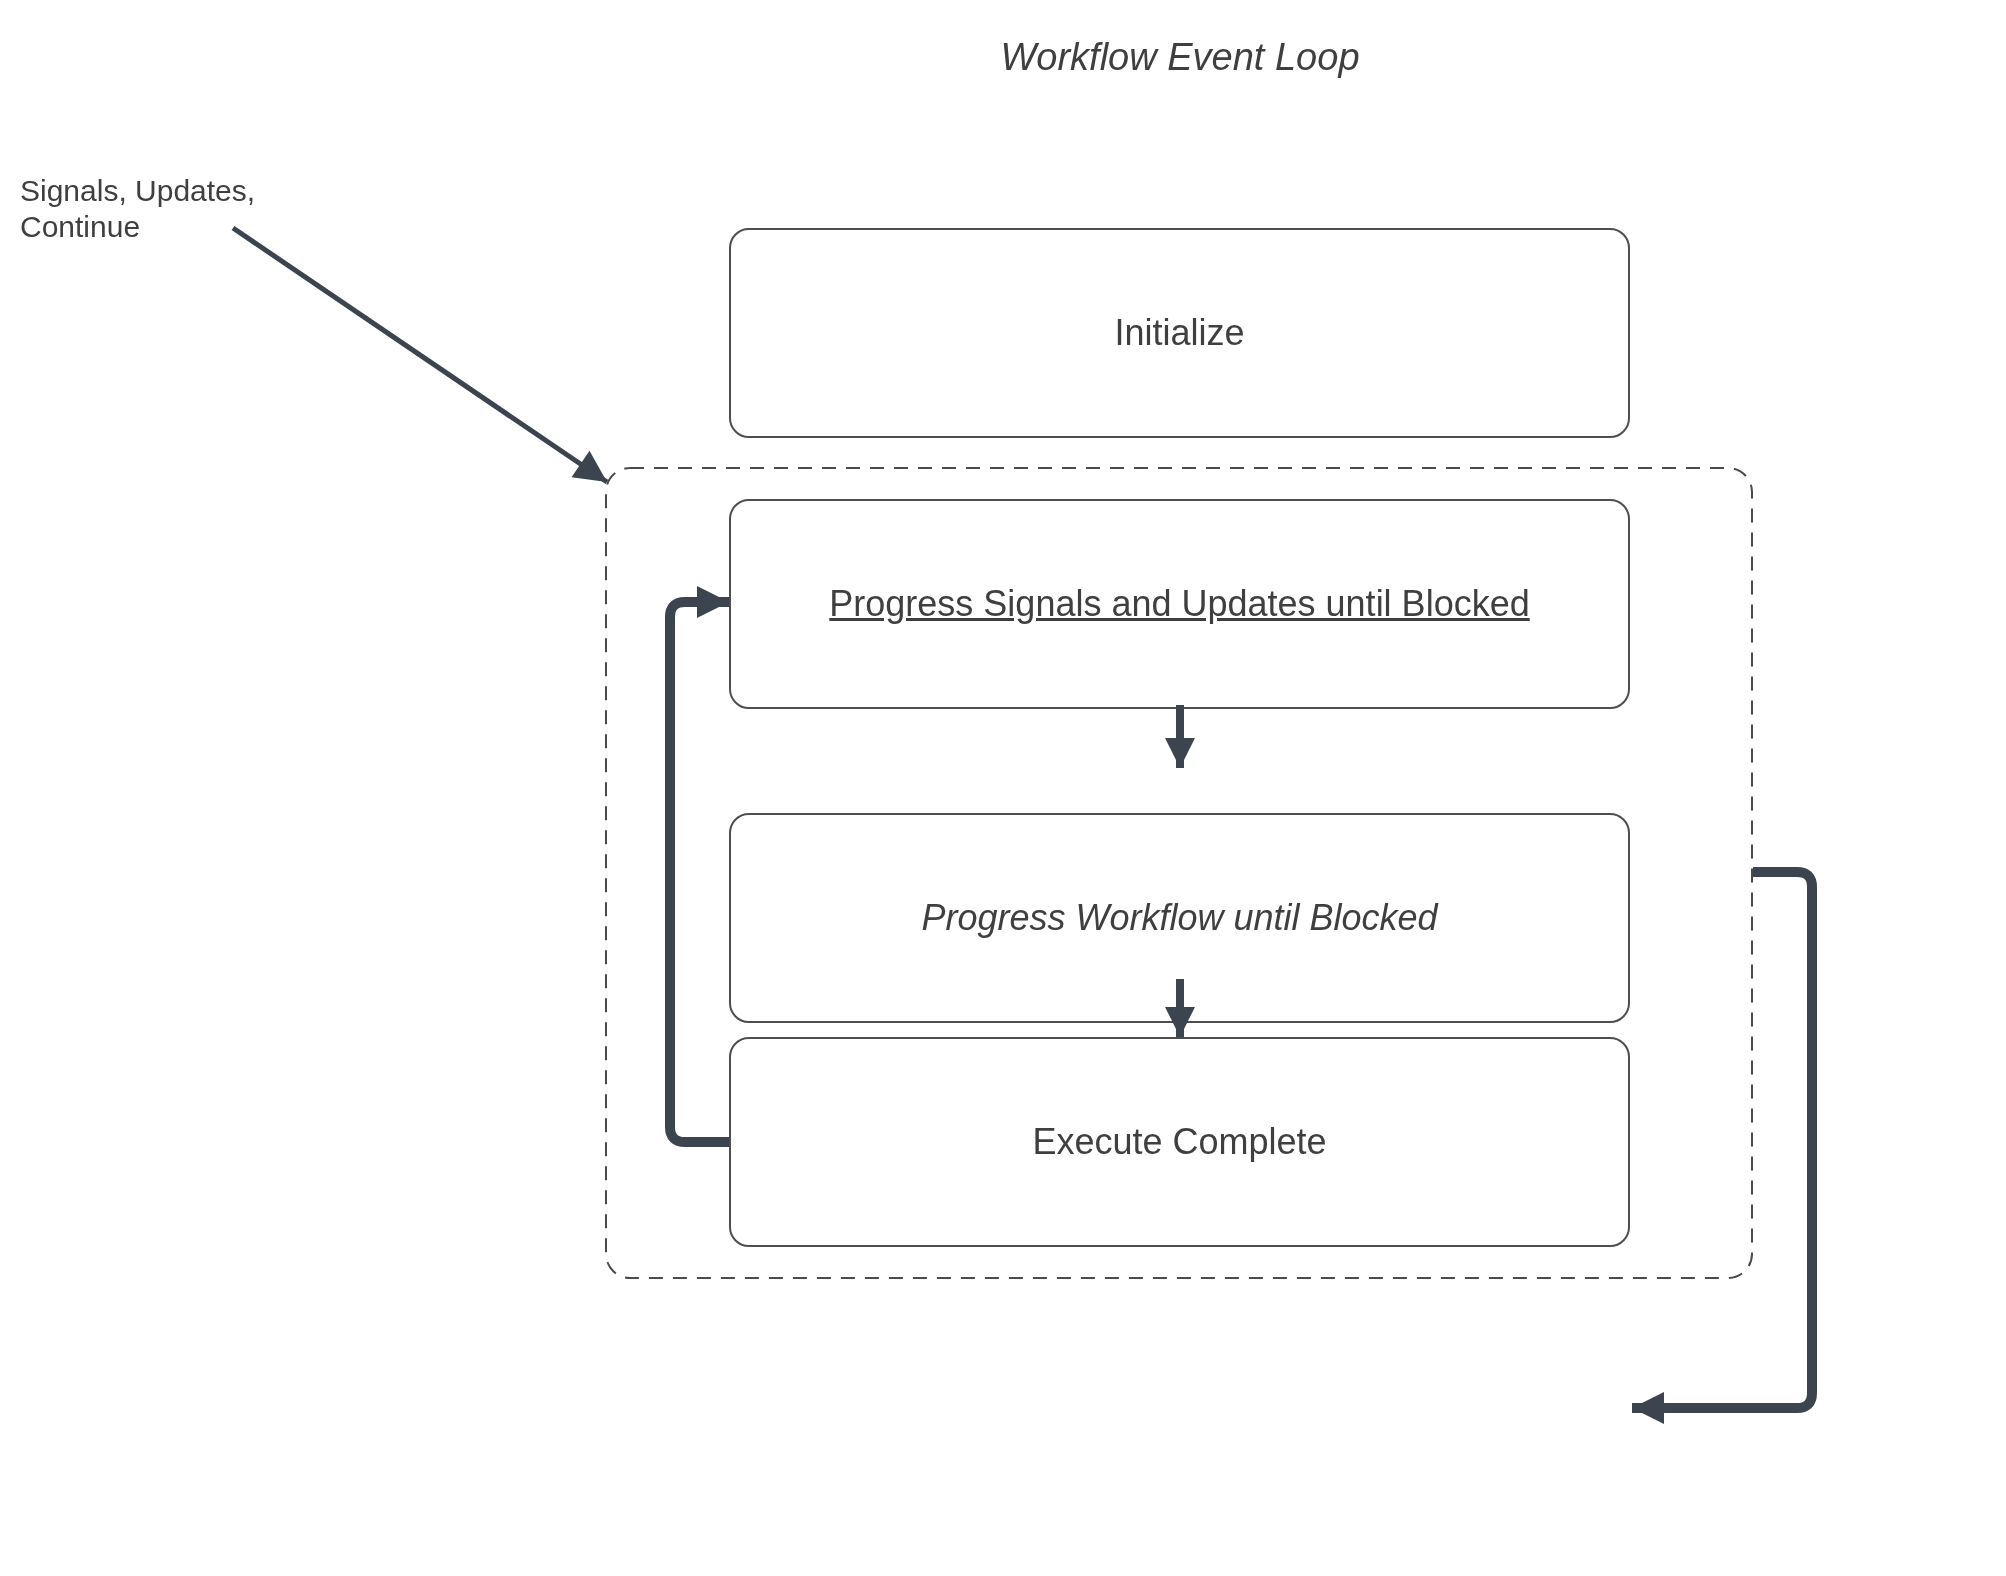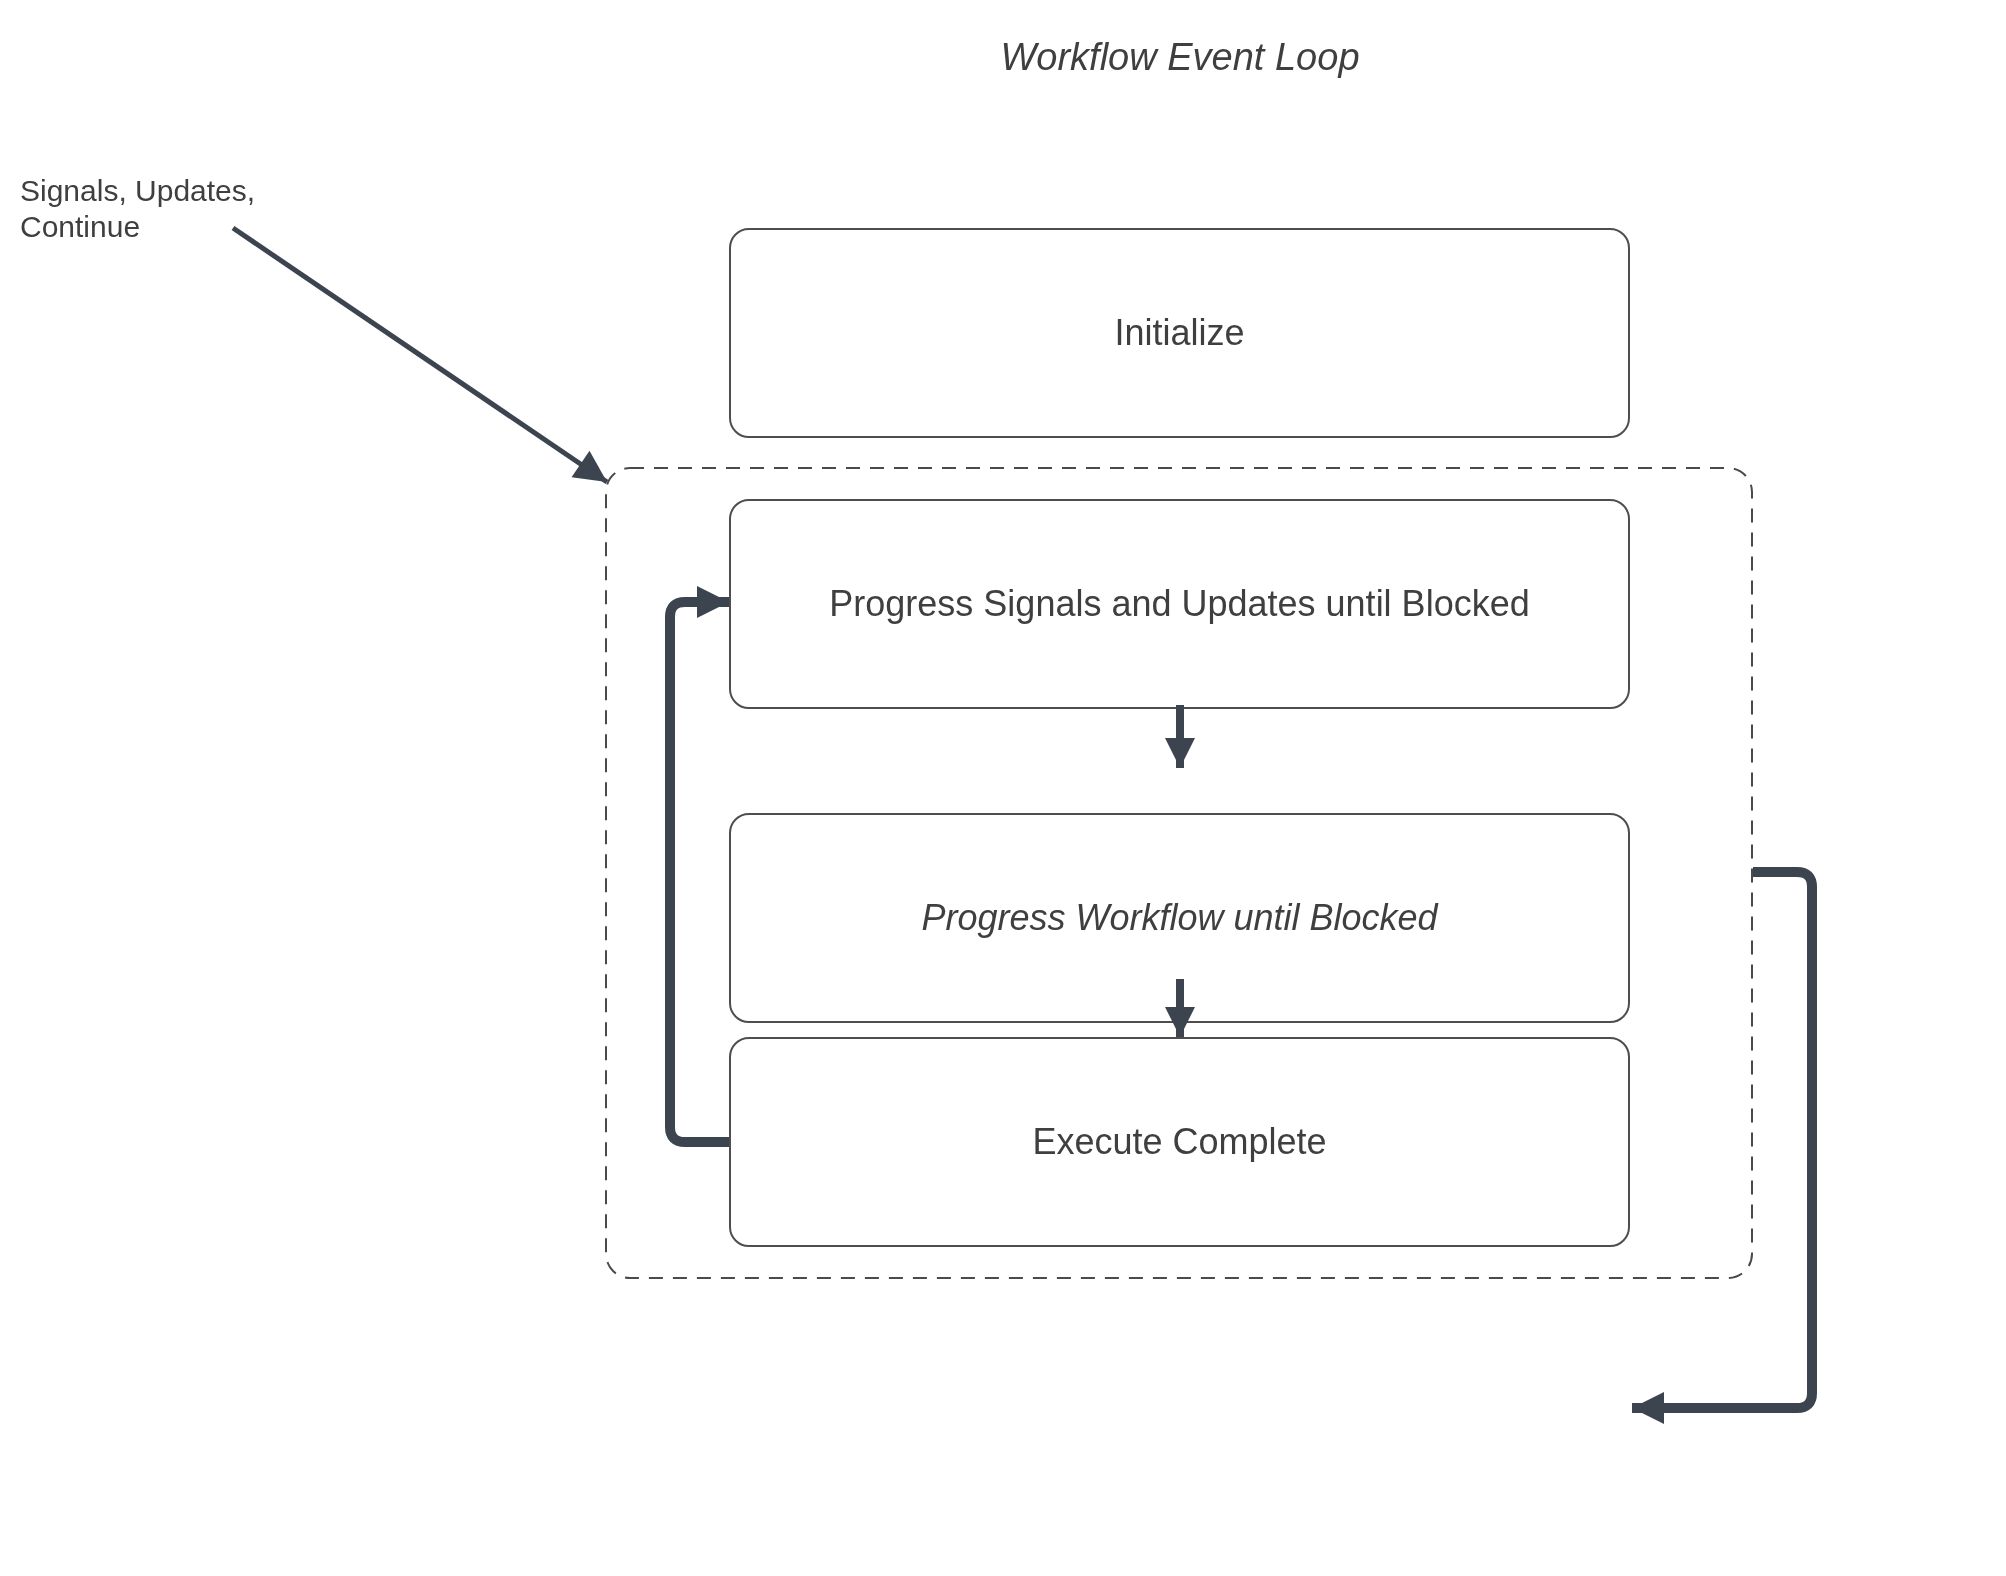--- a/index.html
+++ b/index.html
@@ -48,21 +48,21 @@
     border-radius: 20px;
     display: flex;
     align-items: center;
     justify-content: center;
     text-align: center;
     font-size: 36px;
     padding: 0 40px;
     z-index: 1;
   }
   .node-initialize        { top: 228px; }
-  .node-progress-signals  { top: 499px; }
+  .node-progress-signals  { top: 499px; text-decoration: underline; }
   .node-progress-workflow { top: 813px; font-style: italic; }
   .node-execute-queries   { top: 1037px; }
   .node-complete          { top: 1308px; height: 209px; }
   svg.connector-layer {
     position: absolute;
     left: 0;
     top: 0;
     z-index: 2;
     pointer-events: none;
   }

